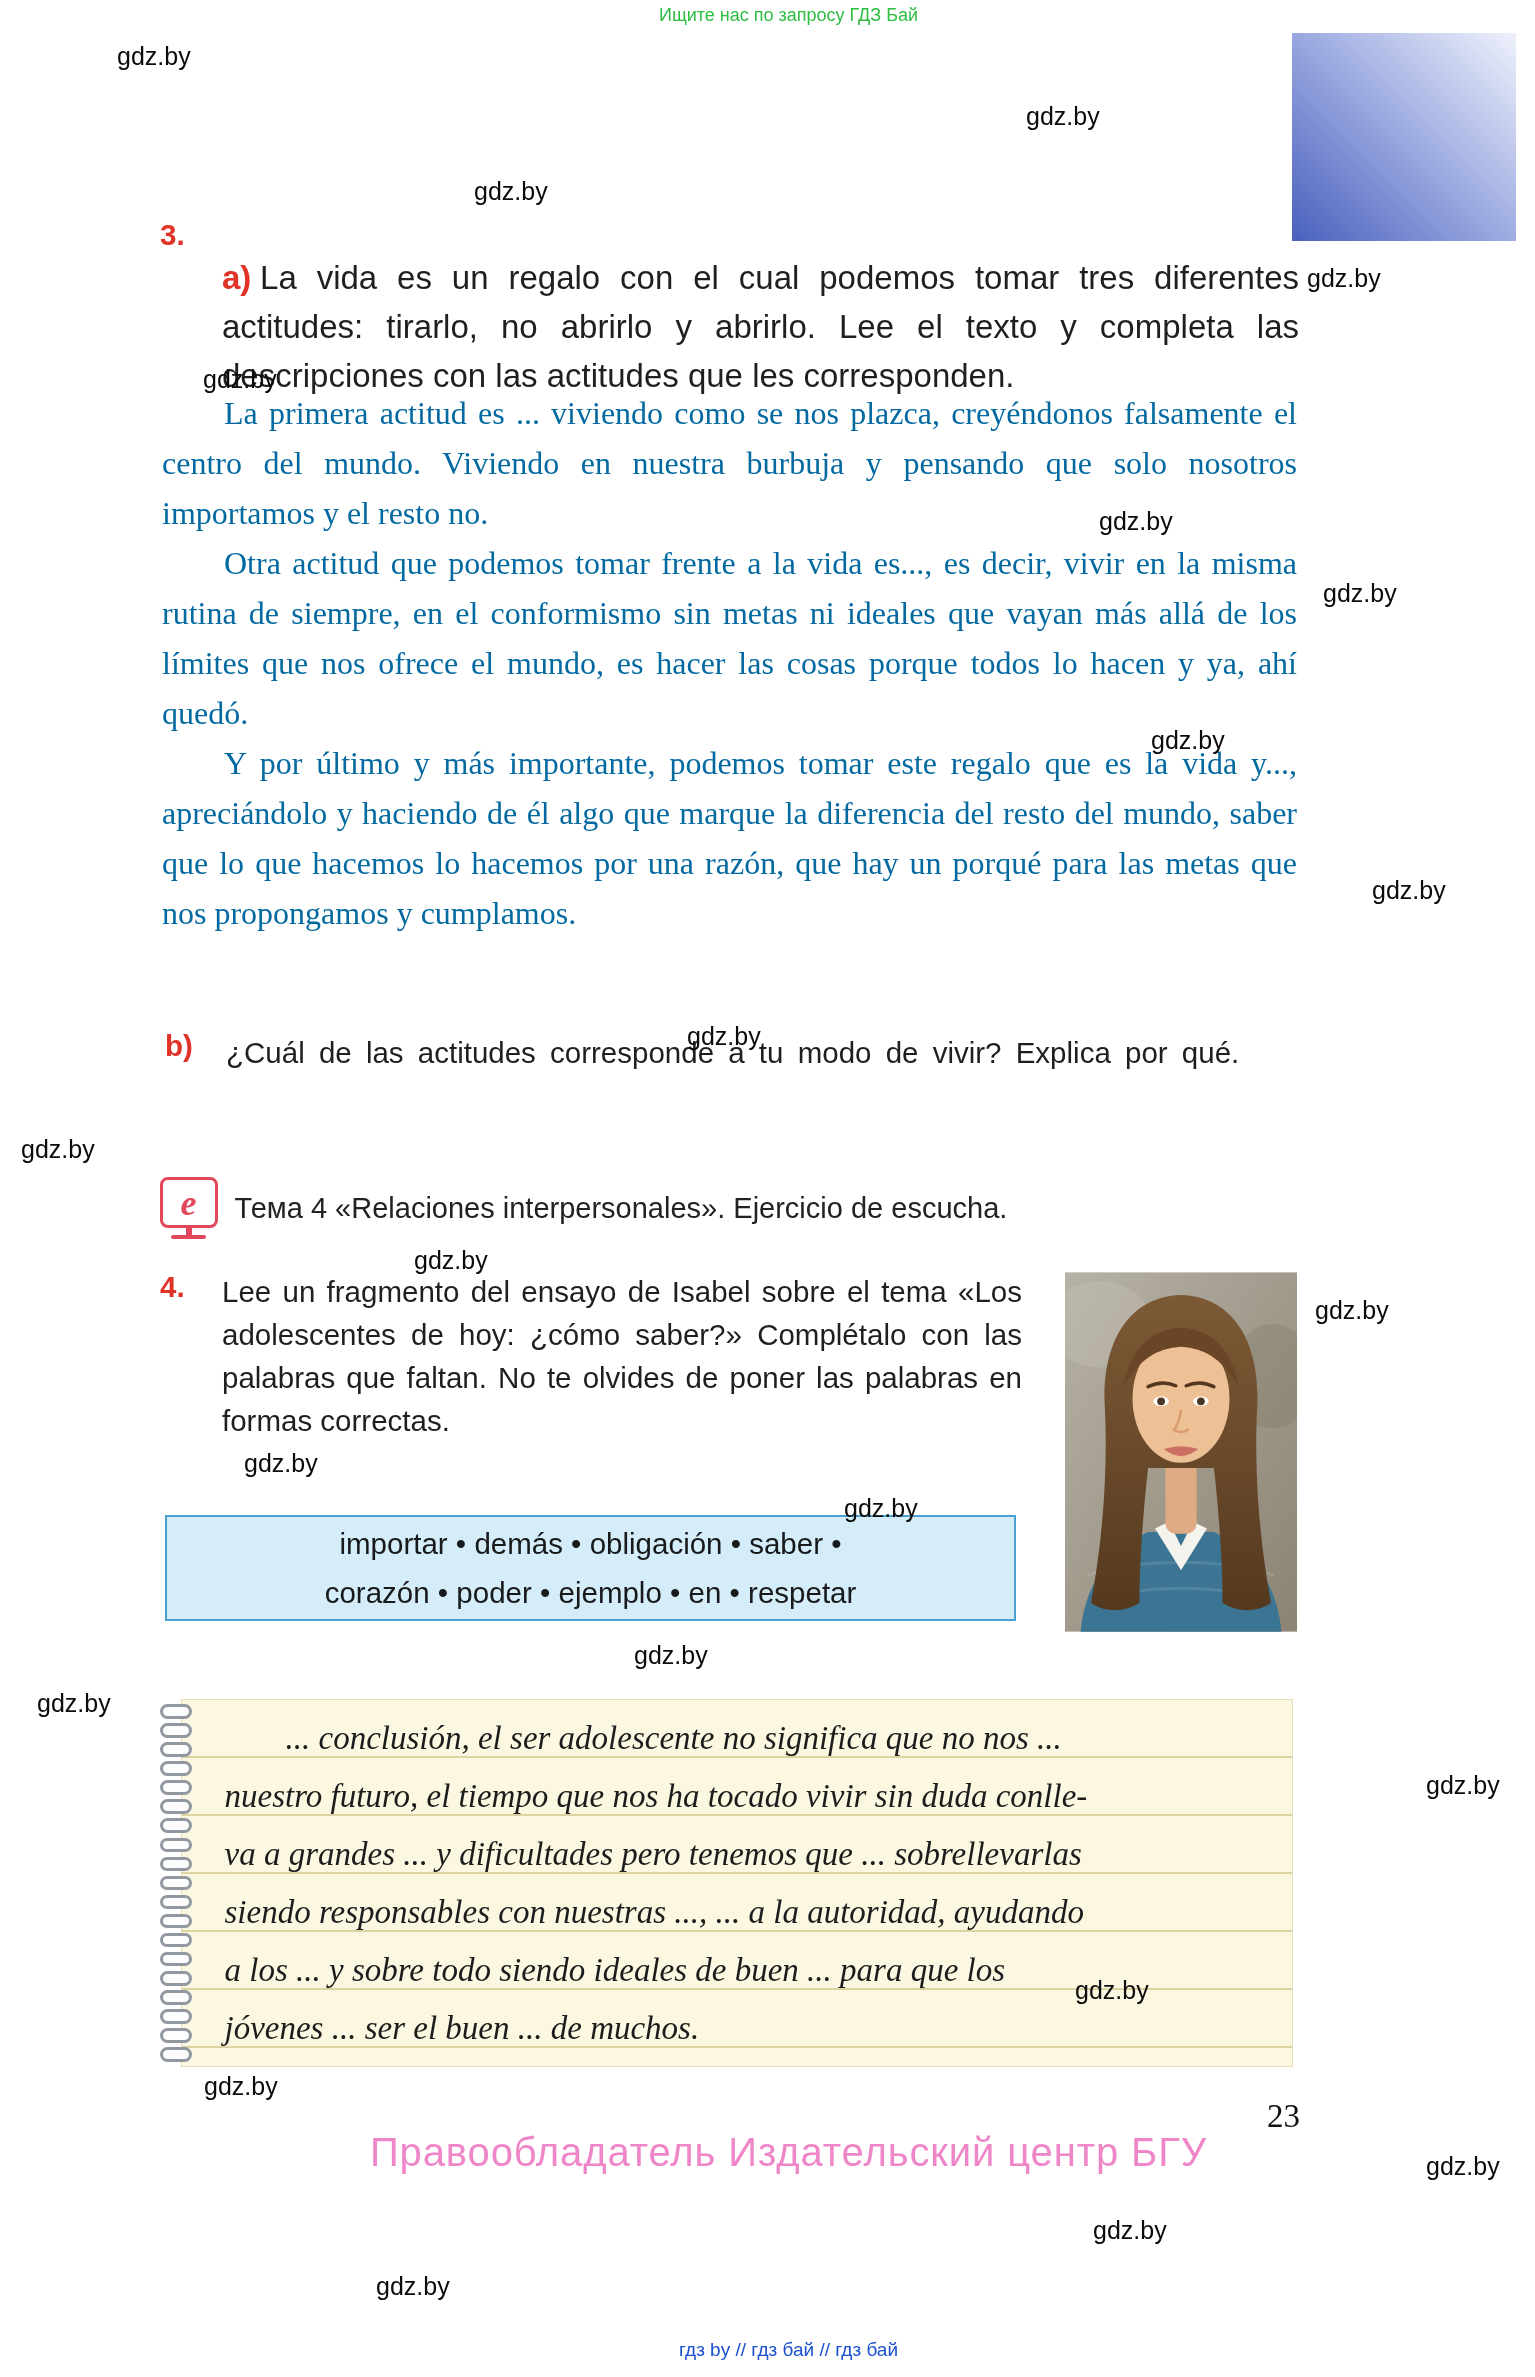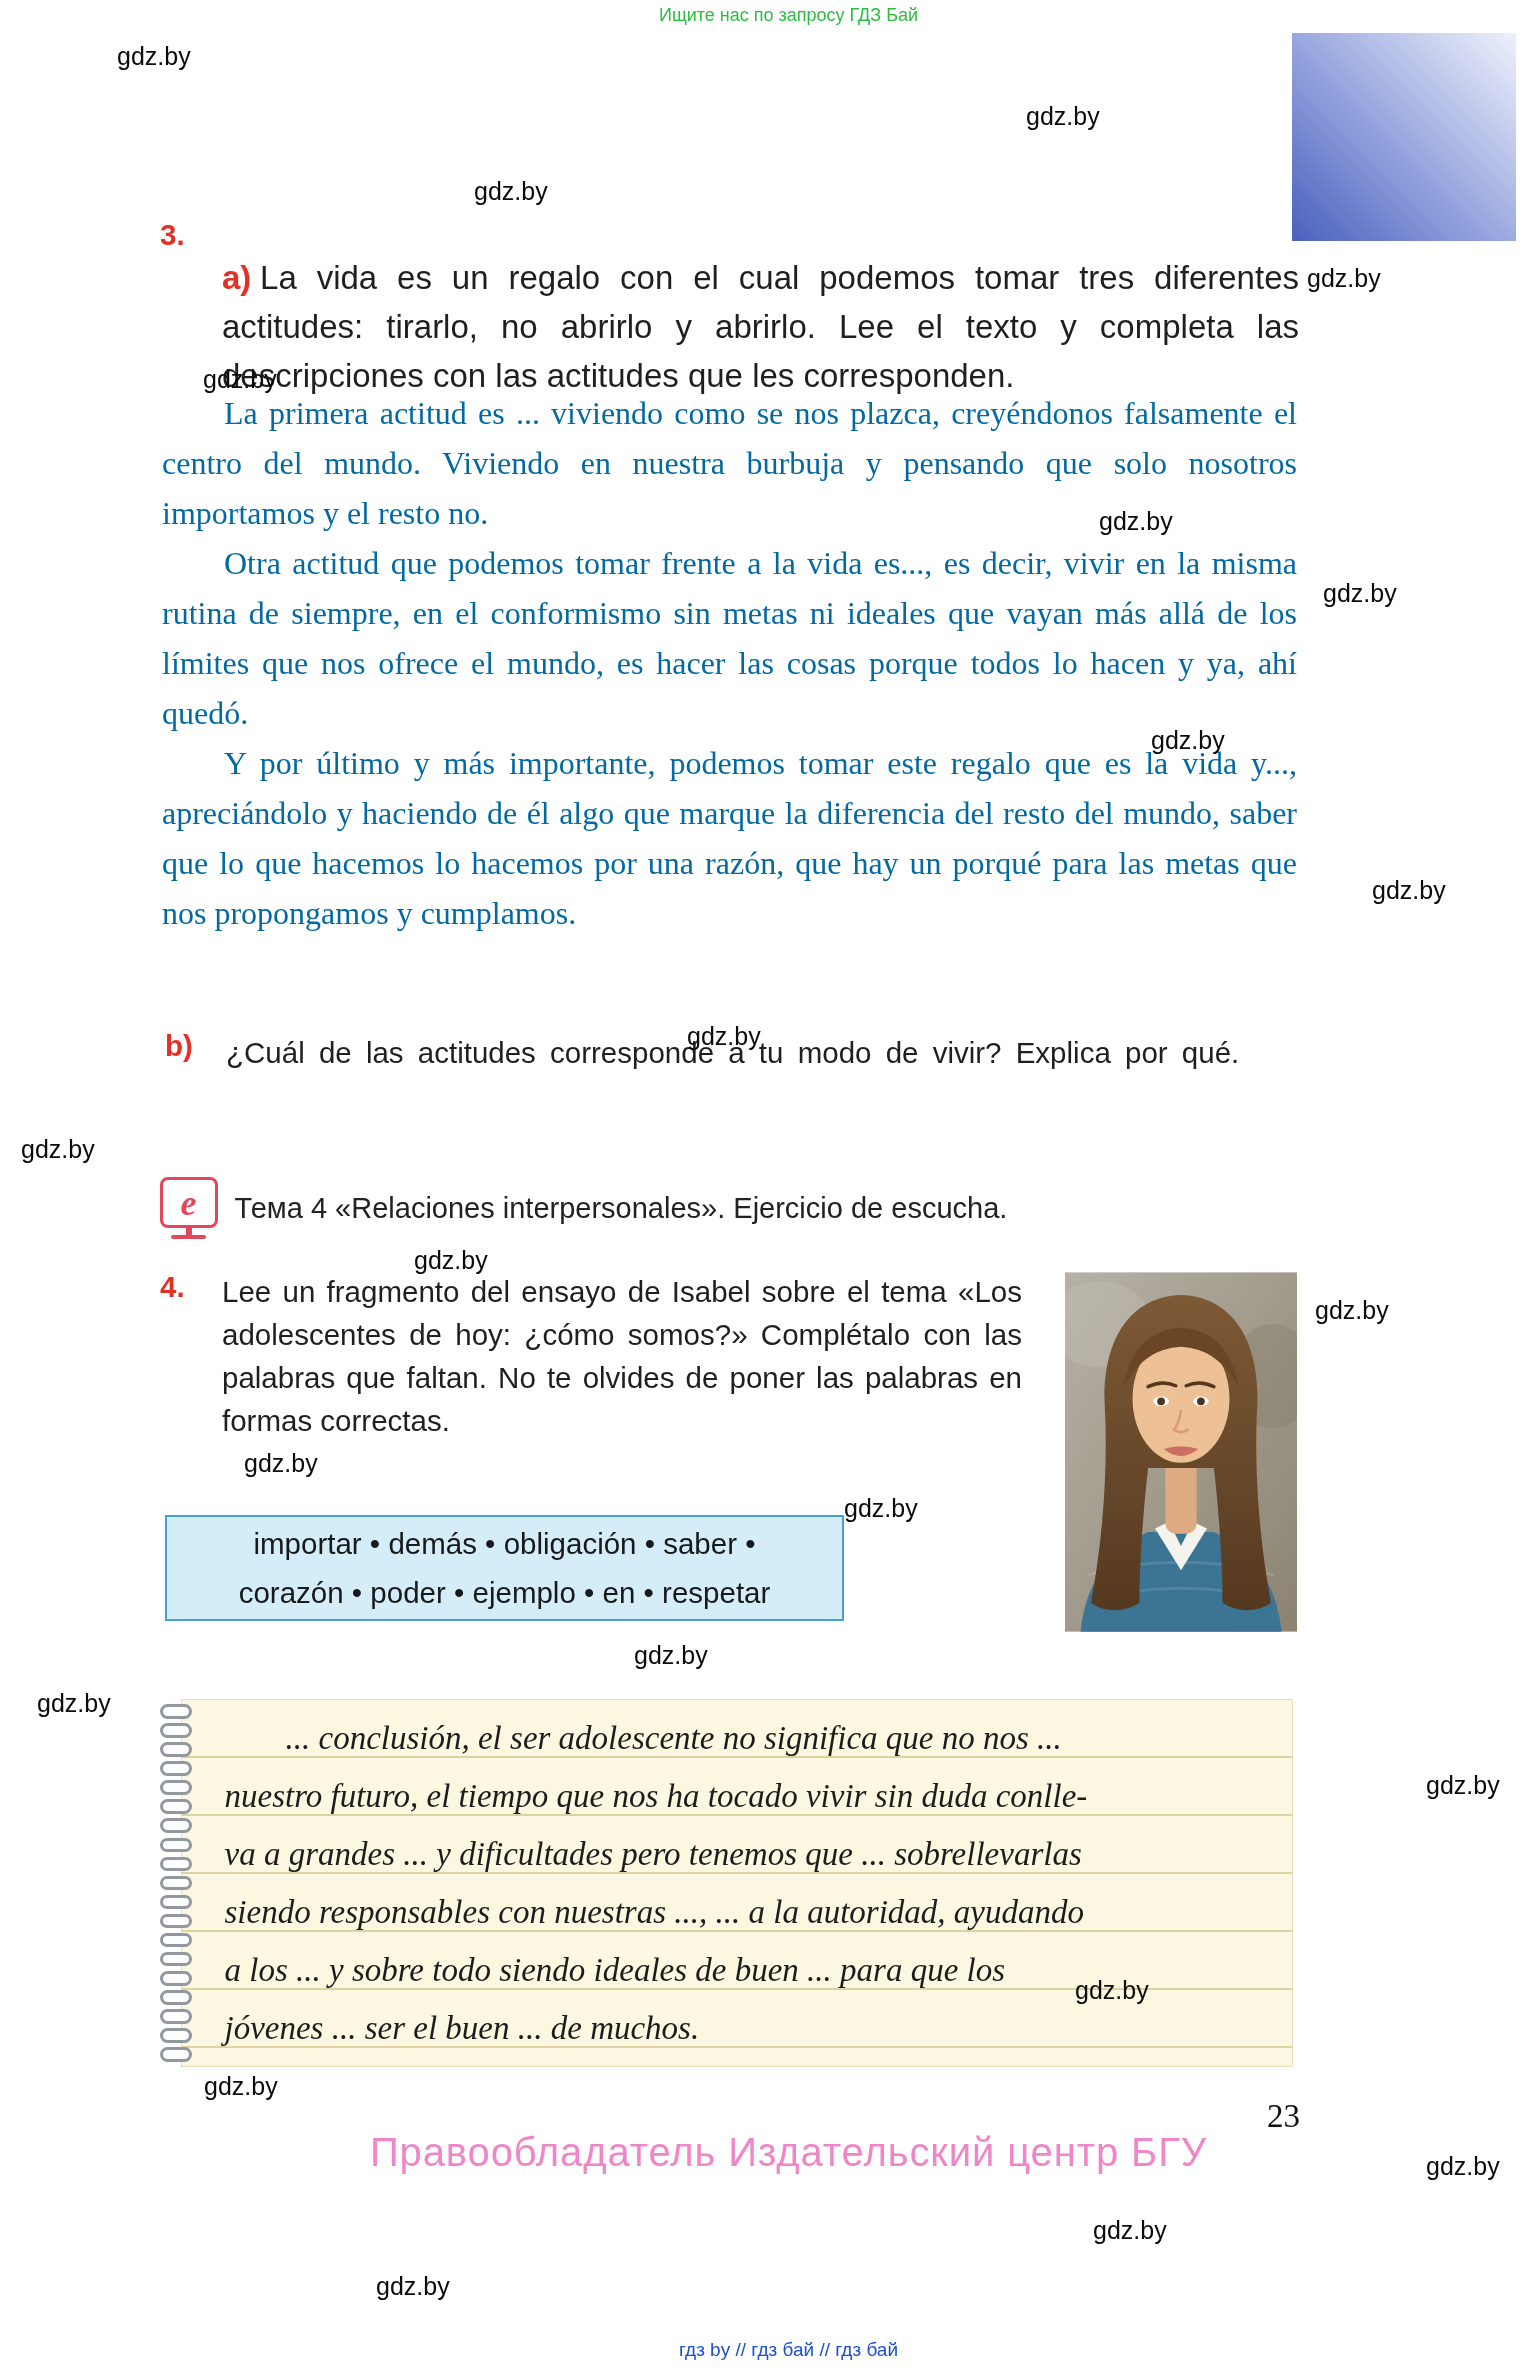--- a/index.html
+++ b/index.html
@@ -47,21 +47,21 @@
   
   .ex4{position:absolute;left:160px;top:1270px;width:862px;}
   .ex4 .num{position:absolute;left:0;top:0;font-size:29.5px;}
   .ex4-text{margin-left:62px;font-size:29.5px;line-height:43px;color:#1f1f1f;text-align:justify;}
 
   
   .photo{position:absolute;left:1065px;top:1272px;width:232px;height:360px;overflow:hidden;}
   .photo svg{display:block;}
 
   
-  .wordbox{position:absolute;left:165px;top:1515px;width:679px;height:106px;box-sizing:border-box;
+  .wordbox{position:absolute;left:165px;top:1515px;width:851px;height:106px;box-sizing:border-box;
            background:var(--word-box-bg,#d4edf9);border:2.6px solid var(--word-box-border,#4aa0ce);
            display:flex;flex-direction:column;justify-content:center;gap:3.5px;
            font-size:29.5px;line-height:45px;text-align:center;color:#17191b;}
 
   
   .notebook{position:absolute;left:158px;top:1699px;width:1135px;height:368px;}
   .spiral{position:absolute;left:0;top:0;bottom:0;width:47px;display:flex;flex-direction:column;
           justify-content:space-between;padding:5.2px 0;box-sizing:border-box;z-index:3;}
   .coil{width:26px;height:8.7px;border:3.5px solid #9298a0;border-radius:7.8px;background:#fdfdfd;margin-left:1.7px;}
   .paper{position:absolute;left:22.5px;right:0;top:0;bottom:0;
@@ -117,21 +117,21 @@
         <span class="eletter">e</span>
       </div>
       <div class="estand"></div>
       <div class="ebase"></div>
     </div>
     <div class="listen-text">Тема 4 «Relaciones interpersonales». Ejercicio de escucha.</div>
   </section>
 
   <section class="ex4">
     <span class="num red">4.</span>
-    <div class="ex4-text">Lee un fragmento del ensayo de Isabel sobre el tema «Los adolescentes de hoy: ¿cómo somos?» Complétalo con las palabras que faltan. No te olvides de poner las palabras en formas correctas.</div>
+    <div class="ex4-text">Lee un fragmento del ensayo de Isabel sobre el tema «Los adolescentes de hoy: ¿cómo saber?» Complétalo con las palabras que faltan. No te olvides de poner las palabras en formas correctas.</div>
   </section>
 
   <div class="photo">
     <svg width="232" height="360" viewBox="0 0 268 415" xmlns="http://www.w3.org/2000/svg">
       <defs>
         <linearGradient id="pg-bg" x1="0" y1="0" x2="1" y2="1">
           <stop offset="0" stop-color="#b6b2a6"></stop>
           <stop offset="1" stop-color="#8c8372"></stop>
         </linearGradient>
         <linearGradient id="pg-hair" x1="0" y1="0" x2="0" y2="1">

